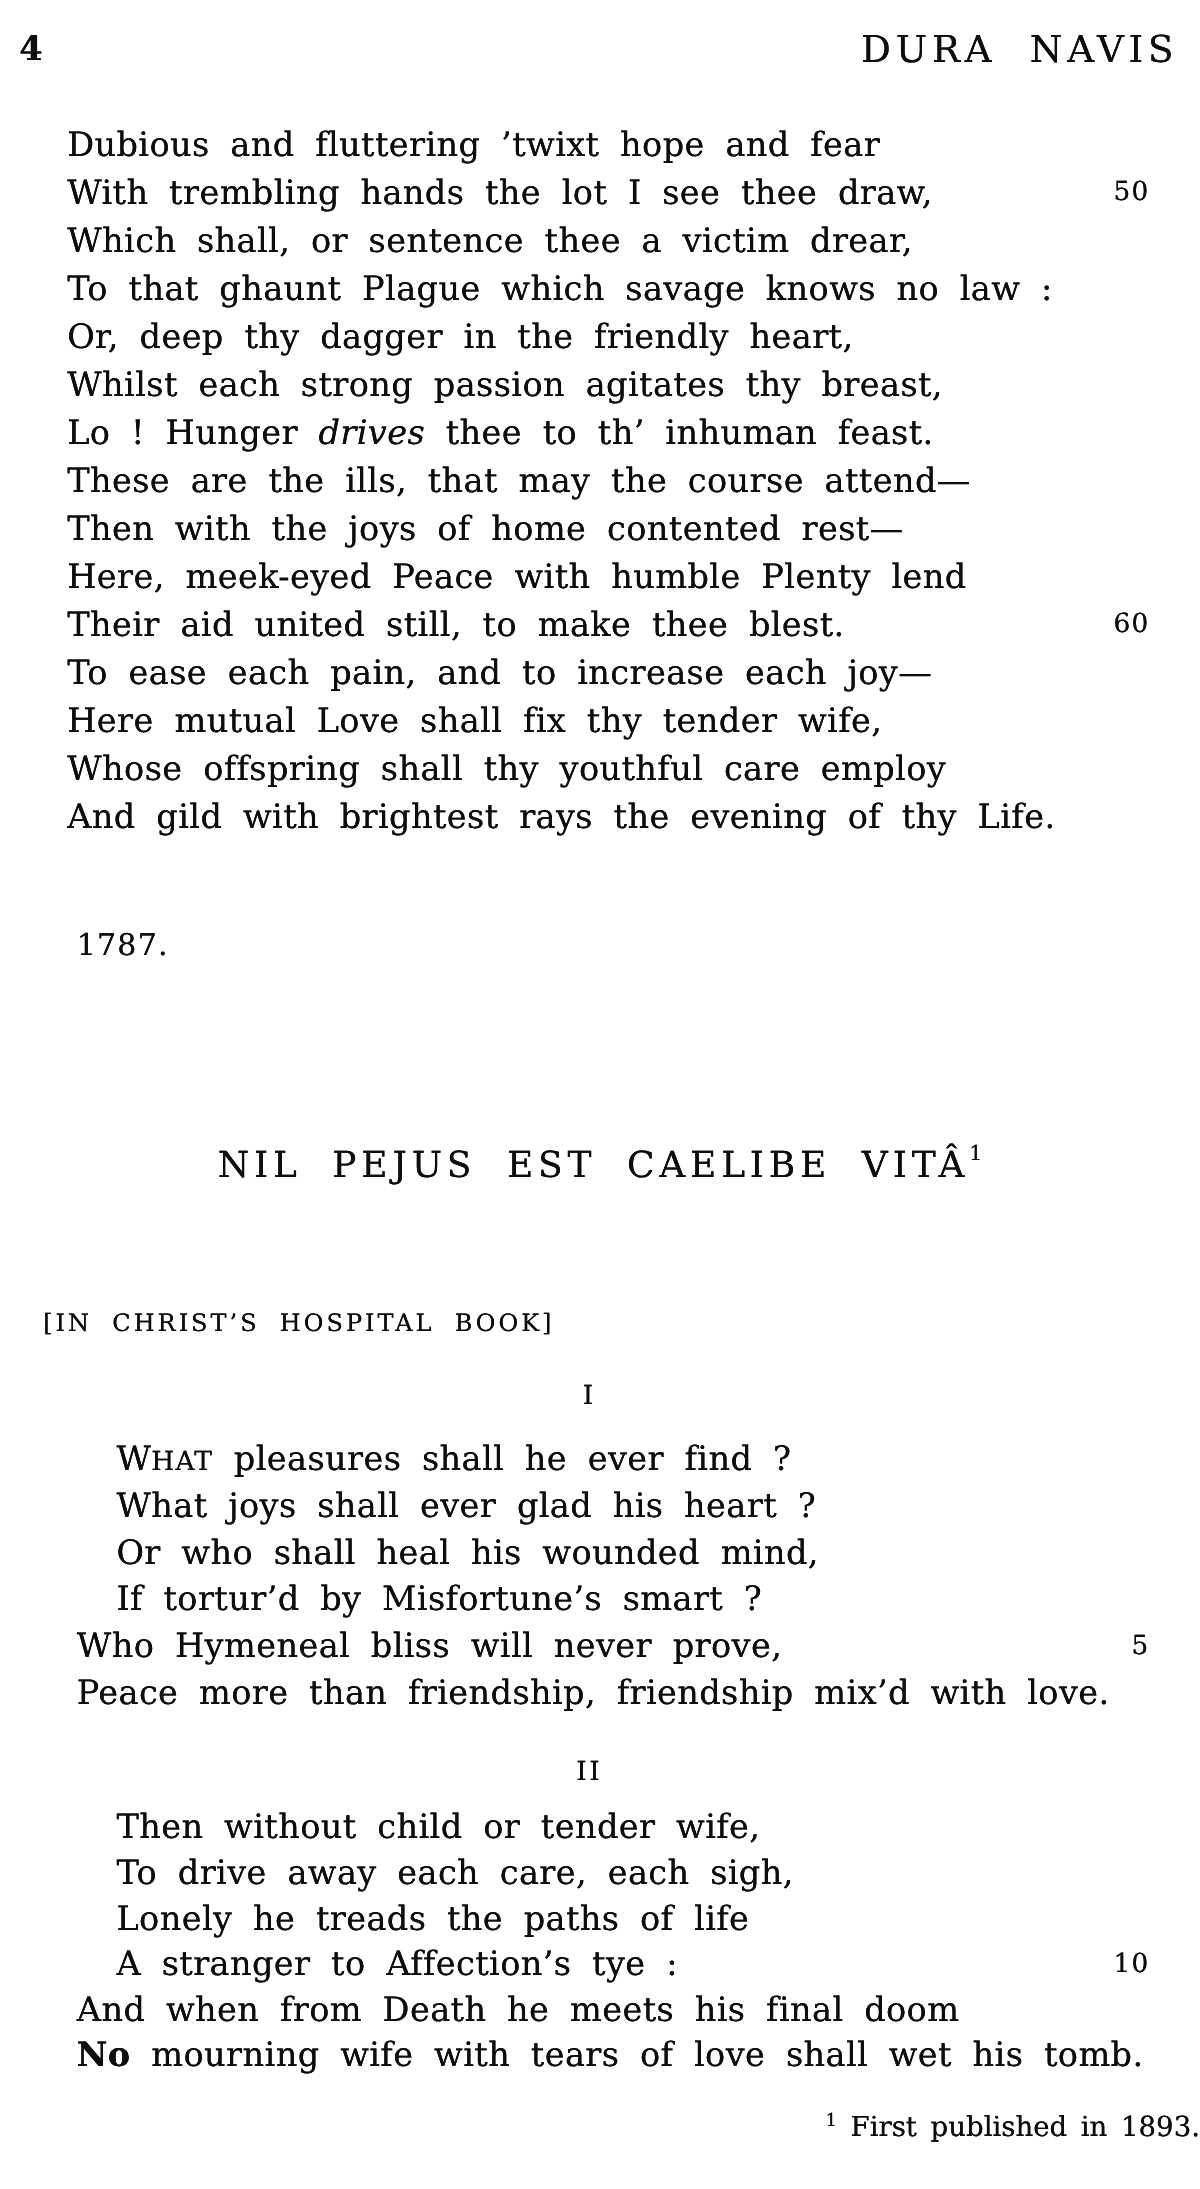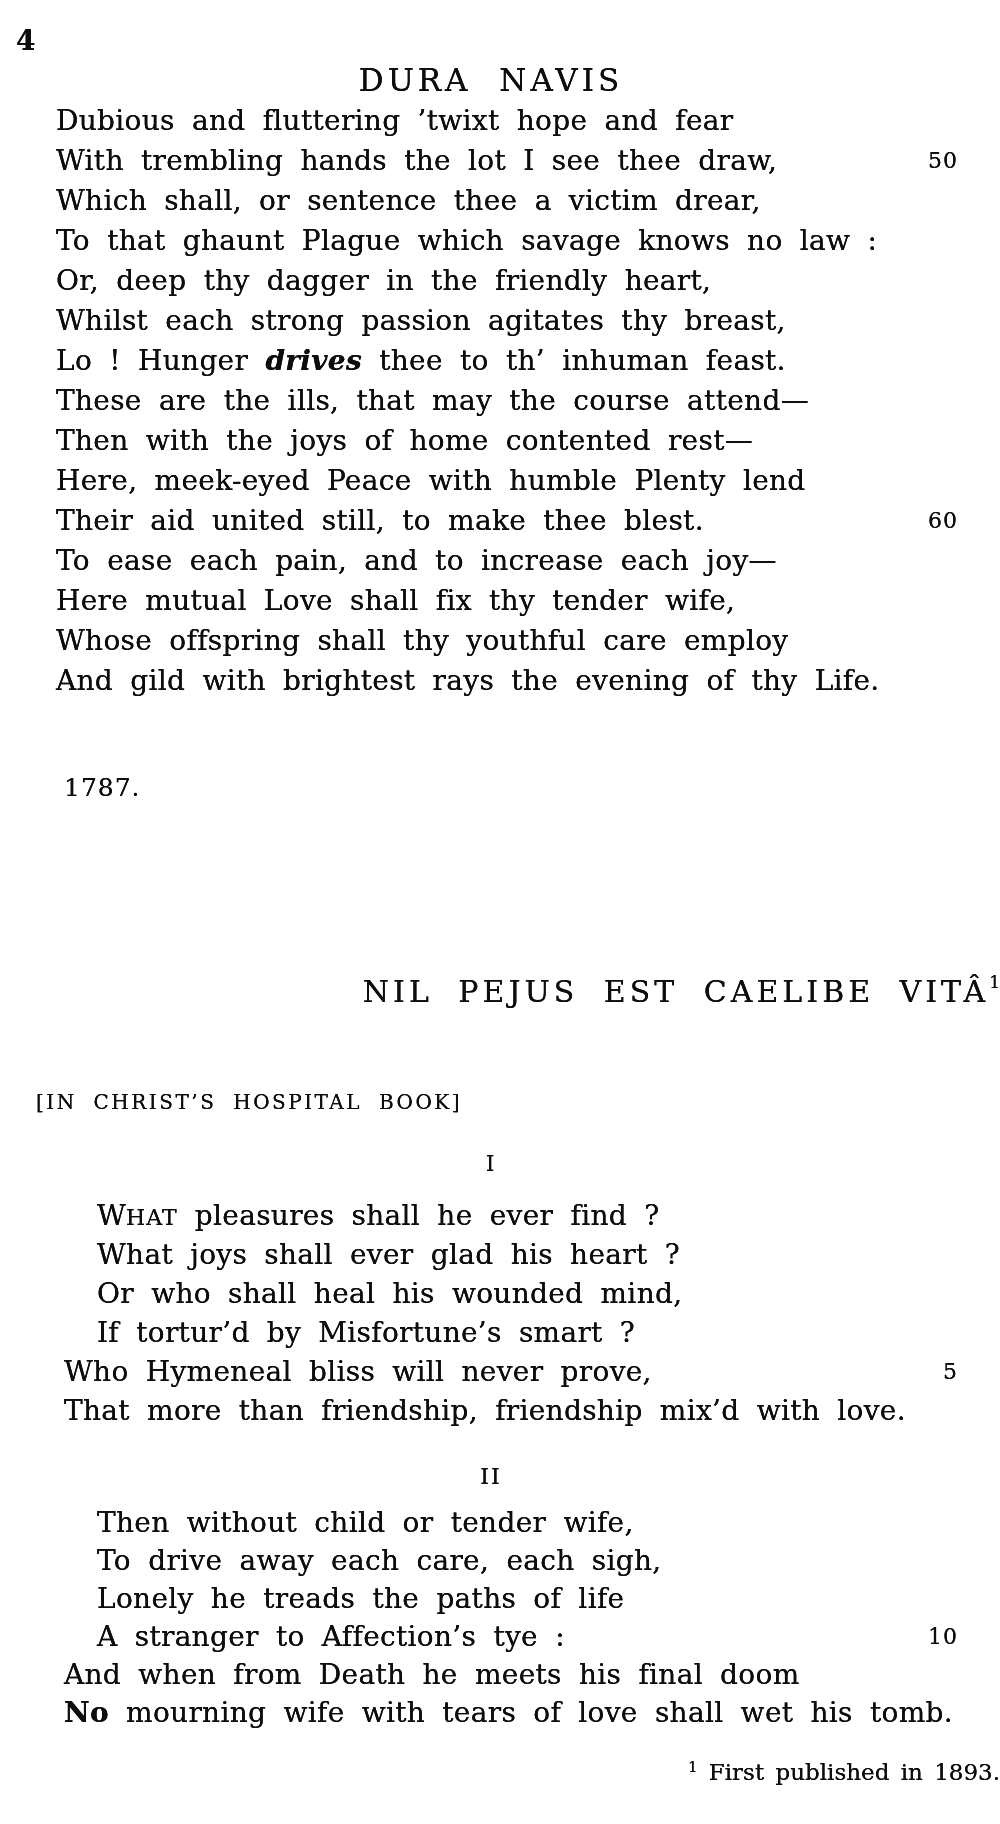--- a/index.html
+++ b/index.html
@@ -10,47 +10,47 @@
     font-family:"DejaVu Serif", serif;
     position:relative;
     overflow:hidden;
     text-shadow:0 0 0.4px #000;
   }
   .abs { position:absolute; }
 
   
   .page-num { left:16px; top:24px; font-size:28px; font-weight:bold; }
   .running-title {
-    left:0; top:24px; width:982px; text-align:center;
-    font-size:31px; letter-spacing:4px; word-spacing:14px;margin-top:38px;
+    left:0; top:24px; width:982px; text-align:right;
+    font-size:31px; letter-spacing:4px; word-spacing:14px;
   }
 
   
   .poemblock { left:56px; right:42px; }
   .line {
     position:relative; height:40px; line-height:40px;
     font-size:28px; white-space:pre;
     letter-spacing:0.3px; word-spacing:8px;
   }
-  .line i { font-style:italic;font-weight:bold; }
+  .line i { font-style:italic; }
   .line b { font-weight:bold; }
   .linenum {
     position:absolute; right:0; top:0;
     font-size:22px; line-height:40px; letter-spacing:1px;
   }
   .sc { font-size:22px; letter-spacing:1px; }
 
   
   #poem1 { top:101px; }
   .stanza-b { }
   .date { left:64px; top:773px; font-size:25px; letter-spacing:1px; }
 
   
   .poem2-title {
-    left:0; top:972px; width:1000px; text-align:right;
+    left:0; top:952px; width:1000px; text-align:center;
     font-size:30px; letter-spacing:4px; word-spacing:12px;
   }
   .poem2-title sup { font-size:17px; vertical-align:14px; letter-spacing:0; }
   .poem2-subtitle {
     left:0; top:1090px; width:982px; text-align:left;
     font-size:20px; letter-spacing:2.5px; word-spacing:8px;padding-left:36px;
   }
   .stanza-numeral {
     left:0; width:982px; text-align:center;
     font-size:22px; letter-spacing:2px;
@@ -108,21 +108,21 @@
 <div class="abs poem2-subtitle">[IN CHRIST’S HOSPITAL BOOK]</div>
 
 <div class="abs stanza-numeral" id="numeral-1">I</div>
 
 <div class="abs poemblock" id="stanza1">
   <div class="line indent"><span>W</span><span class="sc">HAT</span><span> pleasures shall he ever find ?</span></div>
   <div class="line indent"><span>What joys shall ever glad his heart ?</span></div>
   <div class="line indent"><span>Or who shall heal his wounded mind,</span></div>
   <div class="line indent"><span>If tortur’d by Misfortune’s smart ?</span></div>
   <div class="line"><span>Who Hymeneal bliss will never prove,</span><span class="linenum">5</span></div>
-  <div class="line"><span>That more than friendship, friendship mix’d with love.</span></div>
+  <div class="line"><span>Peace more than friendship, friendship mix’d with love.</span></div>
 </div>
 
 <div class="abs stanza-numeral" id="numeral-2">II</div>
 
 <div class="abs poemblock" id="stanza2">
   <div class="line indent"><span>Then without child or tender wife,</span></div>
   <div class="line indent"><span>To drive away each care, each sigh,</span></div>
   <div class="line indent"><span>Lonely he treads the paths of life</span></div>
   <div class="line indent"><span>A stranger to Affection’s tye :</span><span class="linenum">10</span></div>
   <div class="line"><span>And when from Death he meets his final doom</span></div>

